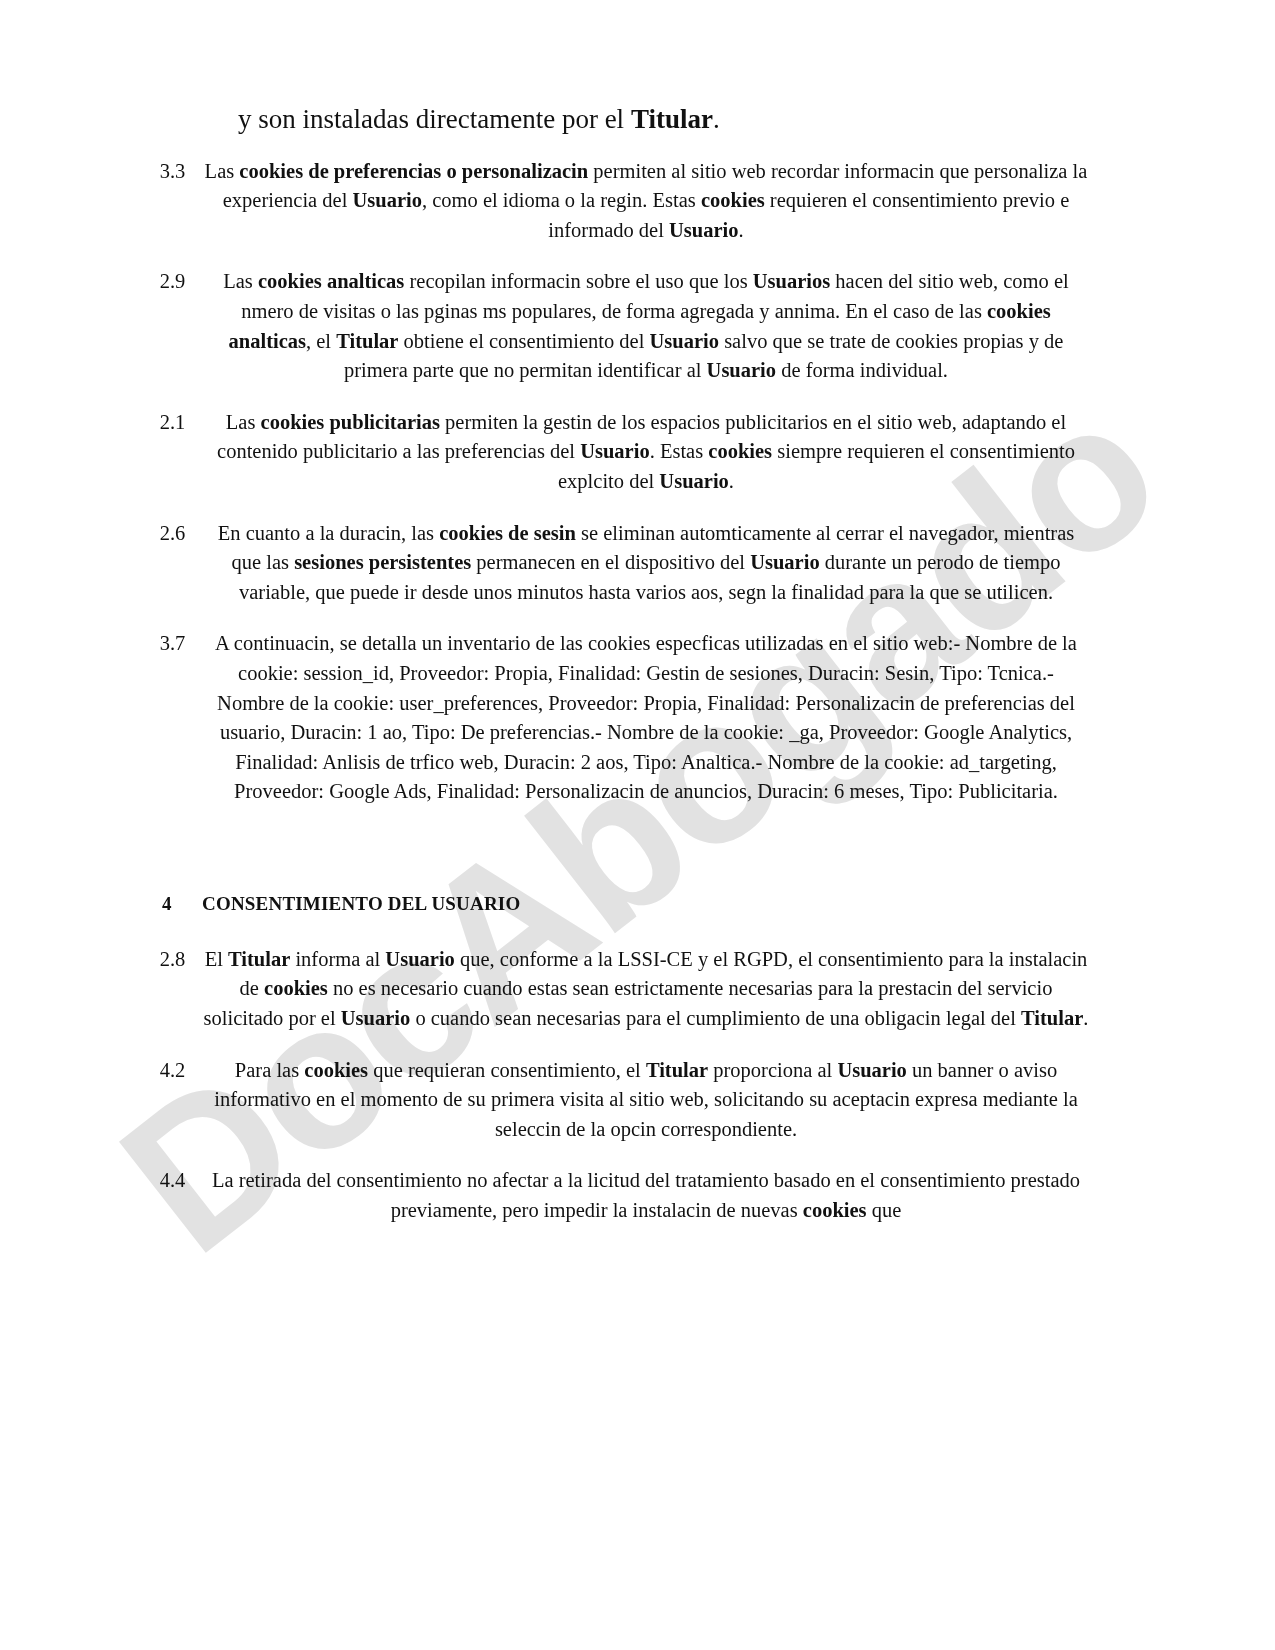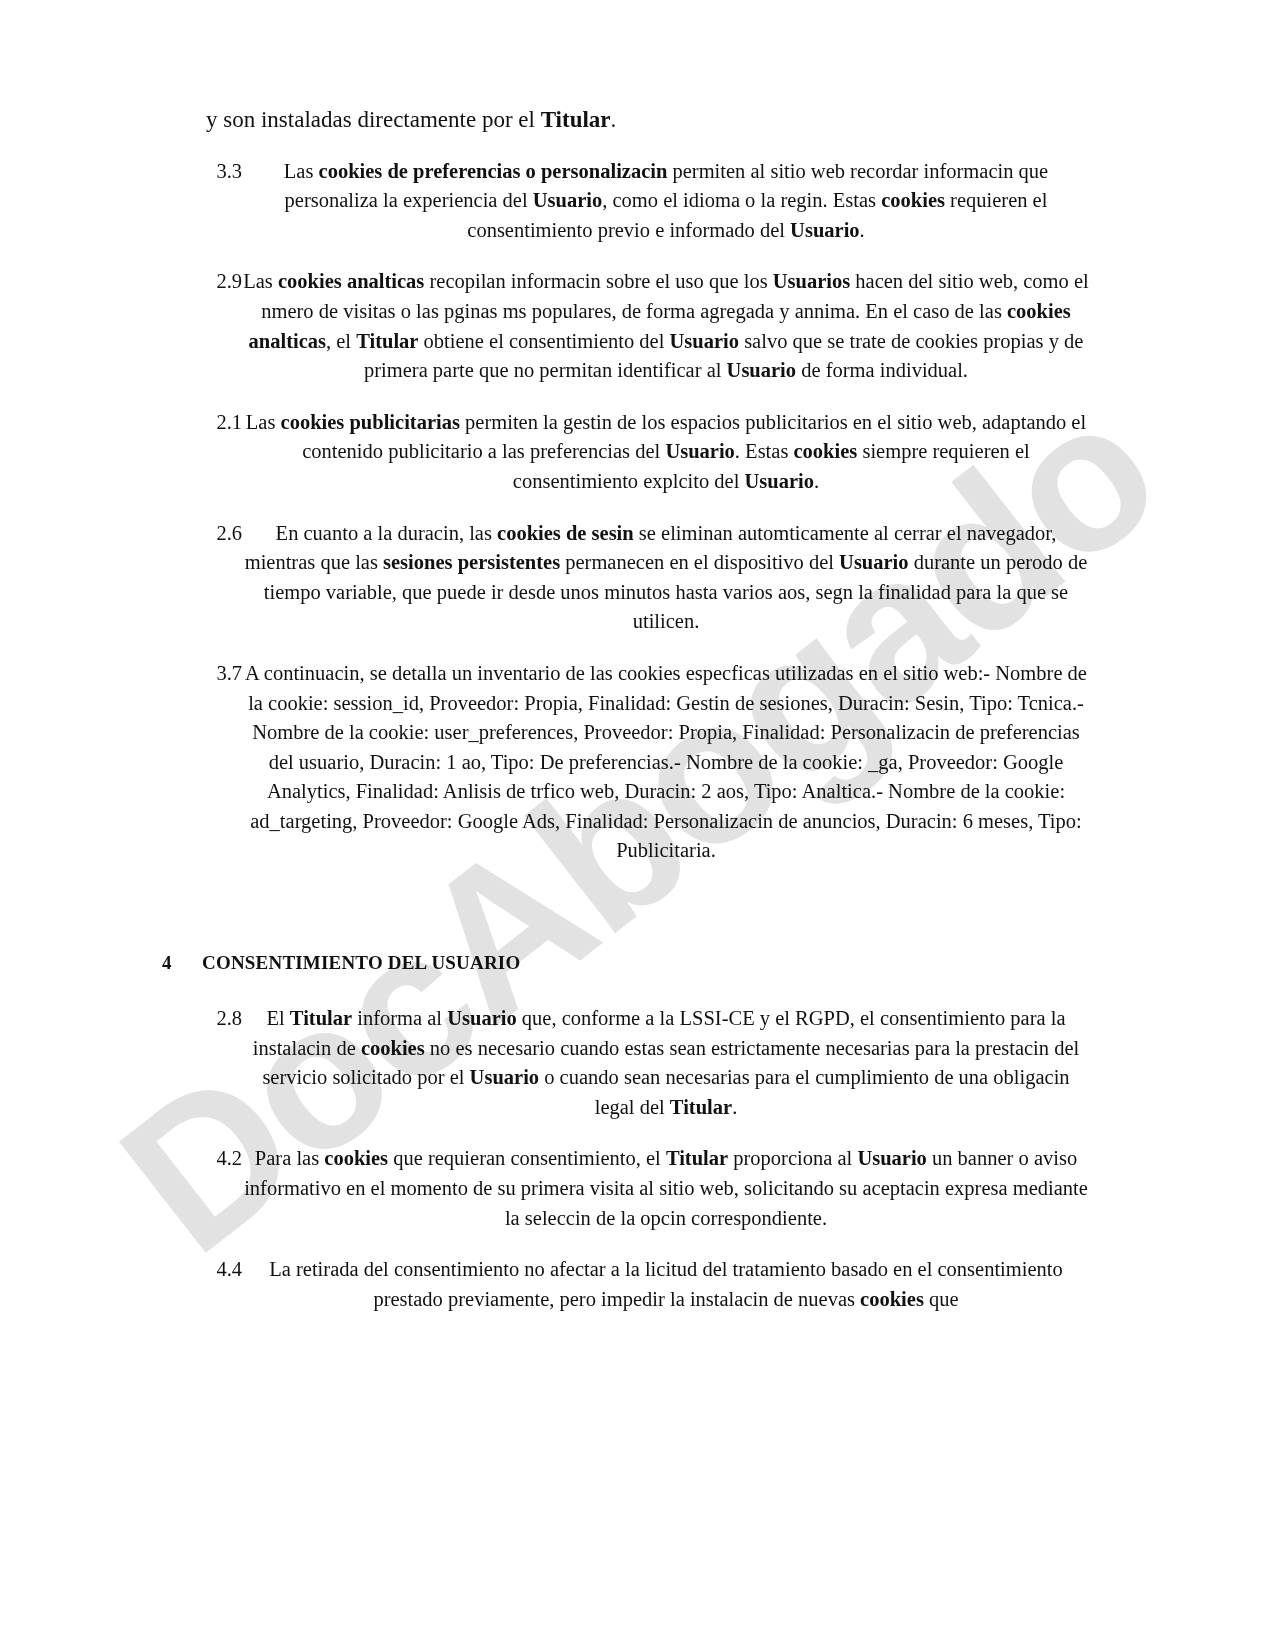--- a/index.html
+++ b/index.html
@@ -50,36 +50,35 @@
 
   .clause {
     display: flex;
     align-items: flex-start;
     margin-bottom: 22px;
   }
   .clause-num {
     flex: 0 0 62px;
     font-size: 20.5px;
     line-height: 29.6px;
-    text-align: right;
+    text-align: center;
     padding-left: 3px;
     box-sizing: border-box;
-    margin-left: 40px;
   }
   .clause-body {
     flex: 1 1 auto;
     font-size: 20.5px;
     line-height: 29.6px;
     text-align: center;
   }
 
   
   .cont {
-    margin-left: 66px;
-    font-size: 23px;
+    margin-left: 98px;
+    font-size: 27px;
     line-height: 29.6px;
     margin-bottom: 22px;
   }
 
   
   .section-heading {
     display: flex;
     align-items: flex-start;
     margin-top: 86px;
     margin-bottom: 30px;

